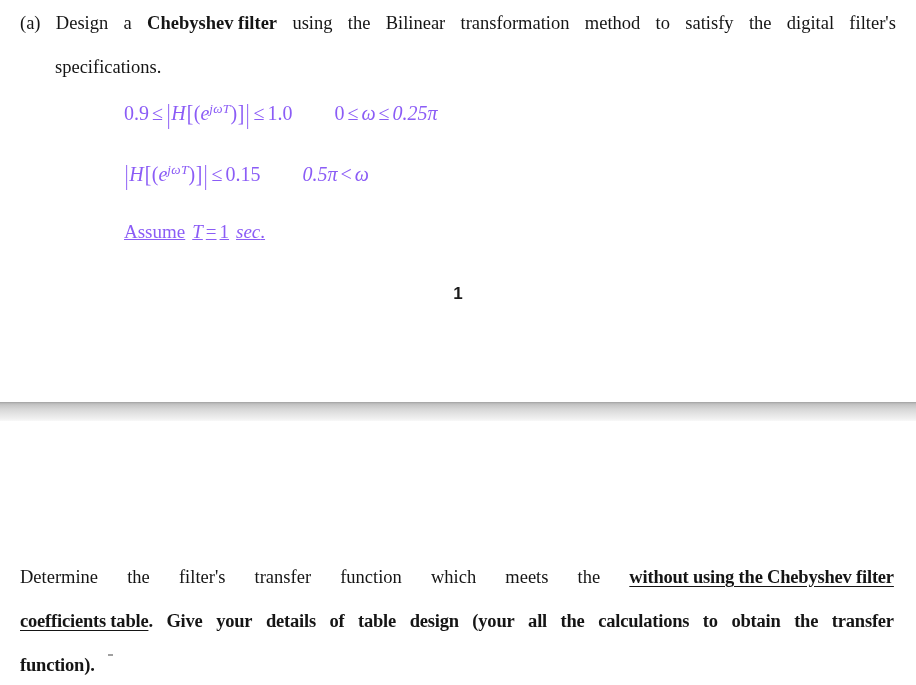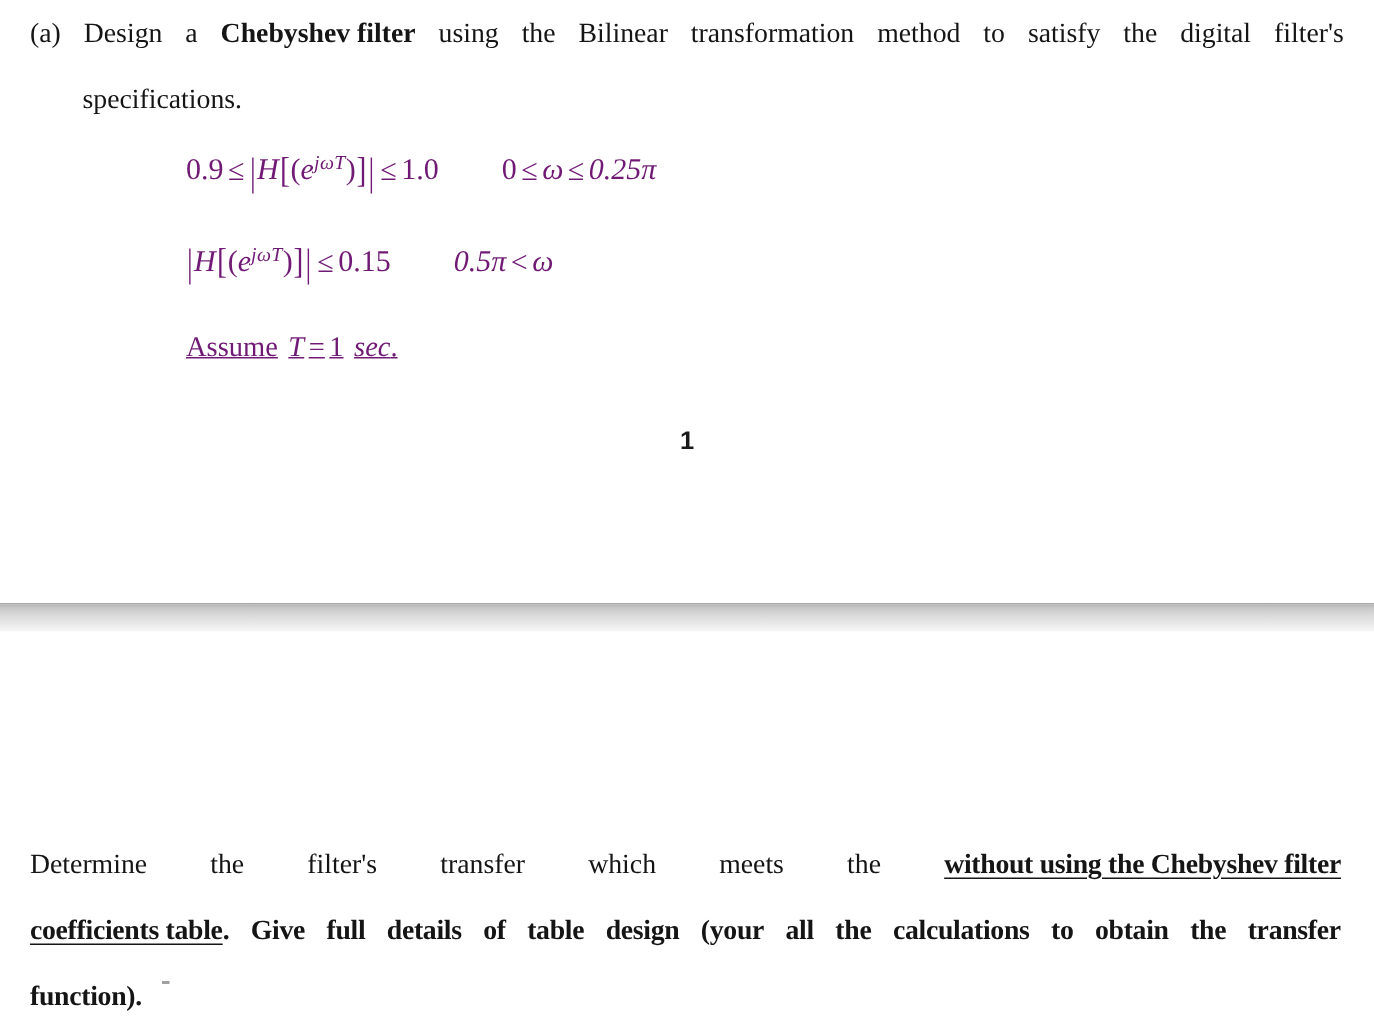--- a/index.html
+++ b/index.html
@@ -58,21 +58,21 @@
     top: 44px;
     font-size: 18.5px;
     line-height: 42px;
   }
 
   
   .eq {
     position: absolute;
     left: 124px;
     font-size: 20px;
-    color: #701a75;
+    color: #8b5cf6;
     white-space: nowrap;
     text-align: right;
   }
   #eq-1 { top: 99px; }
   #eq-2 { top: 160px; }
   #eq-3 { top: 221px; font-size: 19px; text-decoration: underline; }
 
   .mi { font-style: italic; }
   .mup { font-style: normal; }
   .sup {
@@ -216,30 +216,31 @@
 <div id="page-divider"></div>
 
 <div class="page" id="page-two">
 
   <div class="a-block">
     <div class="a-line justified">
       <span>Determine</span>
       <span>the</span>
       <span>filter's</span>
       <span>transfer</span>
+      <span>function</span>
       <span>which</span>
       <span>meets</span>
       <span>the</span>
       <span class="bold-ul">without using the Chebyshev filter</span>
     </div>
 
     <div class="a-line justified">
       <span><span class="bold-ul">coefficients table</span><span class="bold-plain">.</span></span>
       <span class="bold-plain">Give</span>
-      <span class="bold-plain">full</span>
+      <span class="bold-plain">your</span>
       <span class="bold-plain">details</span>
       <span class="bold-plain">of</span>
       <span class="bold-plain">table</span>
       <span class="bold-plain">design</span>
       <span class="bold-plain">(your</span>
       <span class="bold-plain">all</span>
       <span class="bold-plain">the</span>
       <span class="bold-plain">calculations</span>
       <span class="bold-plain">to</span>
       <span class="bold-plain">obtain</span>

